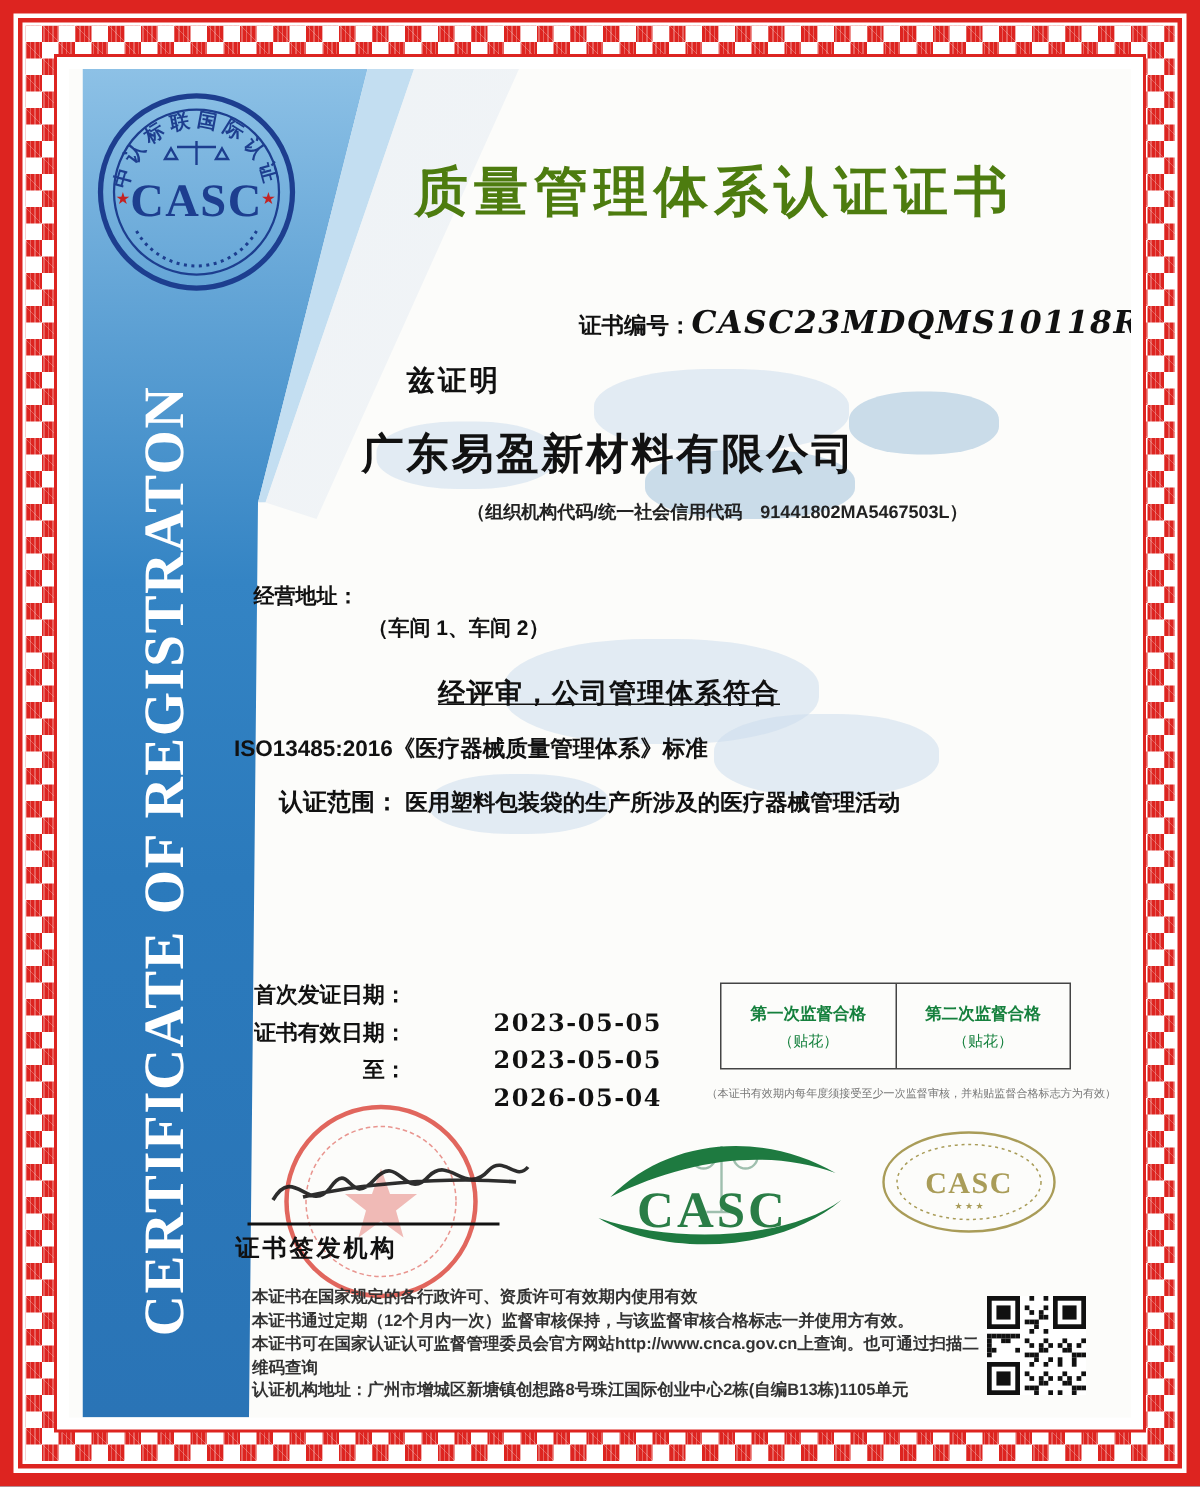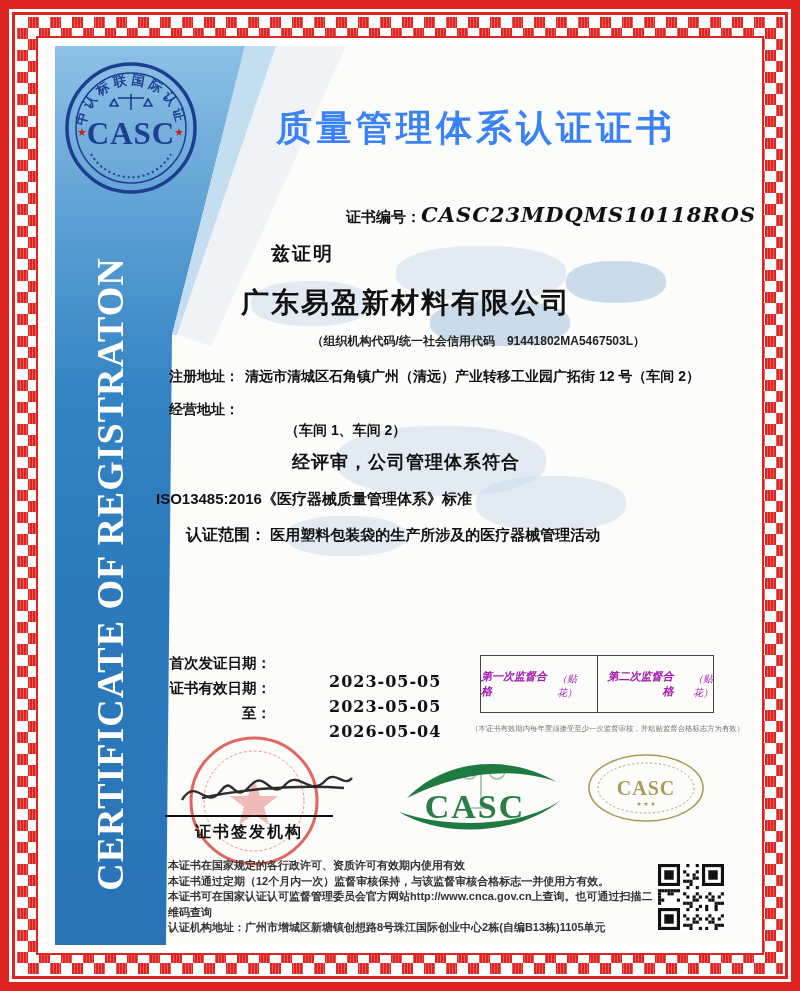--- a/index.html
+++ b/index.html
@@ -29,49 +29,49 @@
       clip-path:polygon(199px 0,230px 0,131px 289px,126px 289px);}
   .gray-wedge{left:0;top:0;width:100%;height:100%;background:linear-gradient(120deg,#e7edf3,#f6f8fa);opacity:.7;
       clip-path:polygon(230px 0,300px 0,165px 300px,131px 289px);}
   .vtext{left:14px;top:893px;width:730px;height:100px;transform:rotate(-90deg);transform-origin:0 0;
       line-height:100px;text-align:center;color:#ffffff;font-family:"Liberation Serif","DejaVu Serif",serif;
       font-weight:bold;font-size:38px;letter-spacing:1px;white-space:nowrap;}
   
   .wm{border-radius:45%;background:#ccdcec;opacity:.55;}
   .wm.dark{background:#a9c6de;opacity:.6;}
   
-  .title{left:185px;top:58px;width:490px;text-align:center;font-size:36px;font-weight:900;letter-spacing:4px;color:#3b82f6;}
+  .title{left:185px;top:58px;width:490px;text-align:center;font-size:36px;font-weight:900;letter-spacing:4px;color:#4d7c0f;}
   .certno{left:300px;top:156px;width:368px;text-align:right;white-space:nowrap;}
-  .certno .lab{font-size:15px;font-weight:bold;}
+  .certno .lab{font-size:15px;font-weight:bold;margin-left:40px;}
   .certno .num{font-size:21px;font-weight:bold;font-family:"DejaVu Serif","Liberation Serif",serif;letter-spacing:1px;font-style:italic;}
   .hereby{left:225px;top:195px;font-size:19px;font-weight:bold;letter-spacing:2px;}
   .company{left:140px;top:238px;width:440px;text-align:center;font-size:28px;font-weight:bold;letter-spacing:2px;}
   .orgcode{left:123px;top:287px;width:476px;display:flex;justify-content:flex-end;font-size:12px;font-weight:bold;color:#222;}
   .addr{left:123px;top:320px;width:560px;display:flex;font-size:14px;font-weight:bold;line-height:21px;}
   .addr .lab{white-space:nowrap;margin-right:6px;}
-  .addr2{top:353px;gap:40px;}
-  .assess{left:140px;top:404px;width:440px;text-align:center;font-size:18px;font-weight:bold;letter-spacing:1px;}
+  .addr2{top:341px;}
+  .assess{left:140px;top:404px;width:440px;text-align:center;font-size:18px;font-weight:bold;letter-spacing:1px;text-decoration:underline;}
   .standard{left:110px;top:444px;width:500px;font-size:15px;font-weight:900;}
   .scope{left:140px;top:479px;font-size:15px;font-weight:bold;}
   .scope .lab{font-size:16px;}
   
   .dates{left:85px;top:608px;}
   .drow{display:flex;align-items:flex-start;height:25px;gap:48px;}
   .drow .lab{width:140px;text-align:right;font-size:14.5px;font-weight:bold;}
   .drow .val{margin-left:10px;font-size:16px;font-weight:bold;font-family:"DejaVu Serif","Liberation Serif",serif;letter-spacing:1px;margin-top:18px;}
   
   .supbox{left:434px;top:609px;width:234px;height:58px;border:1.3px solid #444;display:flex;}
-  .supcell{flex:1;display:flex;flex-direction:row;justify-content:center;align-items:center;color:#a21caf;font-style:italic;}
+  .supcell{flex:1;display:flex;flex-direction:column;justify-content:center;align-items:center;color:#15803d;}
   .supcell+.supcell{border-left:1.3px solid #444;text-align:right;}
   .supcell .t{font-size:11px;font-weight:bold;}
   .supcell .s{font-size:10px;margin-top:4px;}
   .supnote{left:425px;top:678px;width:300px;font-size:9px;color:#777;transform:scale(.82);transform-origin:left top;white-space:nowrap;}
   
   .sigline{left:119px;top:769px;width:168px;border-top:2px solid #111;}
-  .issuer{left:111px;top:776px;width:184px;text-align:center;font-size:16px;font-weight:bold;letter-spacing:2px;}
+  .issuer{left:111px;top:776px;width:184px;text-align:left;font-size:16px;font-weight:bold;letter-spacing:2px;}
   
   .footer{left:122px;top:812px;width:488px;font-size:11px;font-weight:bold;color:#333;line-height:15.5px;}
   .qr{left:612px;top:818px;width:66px;height:66px;}
 </style>
 </head>
 <body>
 
 <div class="stage">
  <div class="b1">
   <div class="b2">
@@ -122,24 +122,20 @@
       </div>
 
       <div class="abs hereby">兹证明</div>
       <div class="abs company">广东易盈新材料有限公司</div>
 
       <div class="abs orgcode">
         <span>（组织机构代码/统一社会信用代码　91441802MA5467503L</span>
         <span>）</span>
       </div>
 
-      <div class="abs addr">
-        <span class="lab">注册地址：</span>
-        <span>清远市清城区石角镇广州（清远）产业转移工业园广拓街 12 号（车间 2）</span>
-      </div>
 
       <div class="abs addr addr2">
         <span class="lab">经营地址：</span>
         <span>
           <br>
           <span>（车间 1、车间 2）</span>
         </span>
       </div>
 
       <div class="abs assess">经评审，公司管理体系符合</div>

